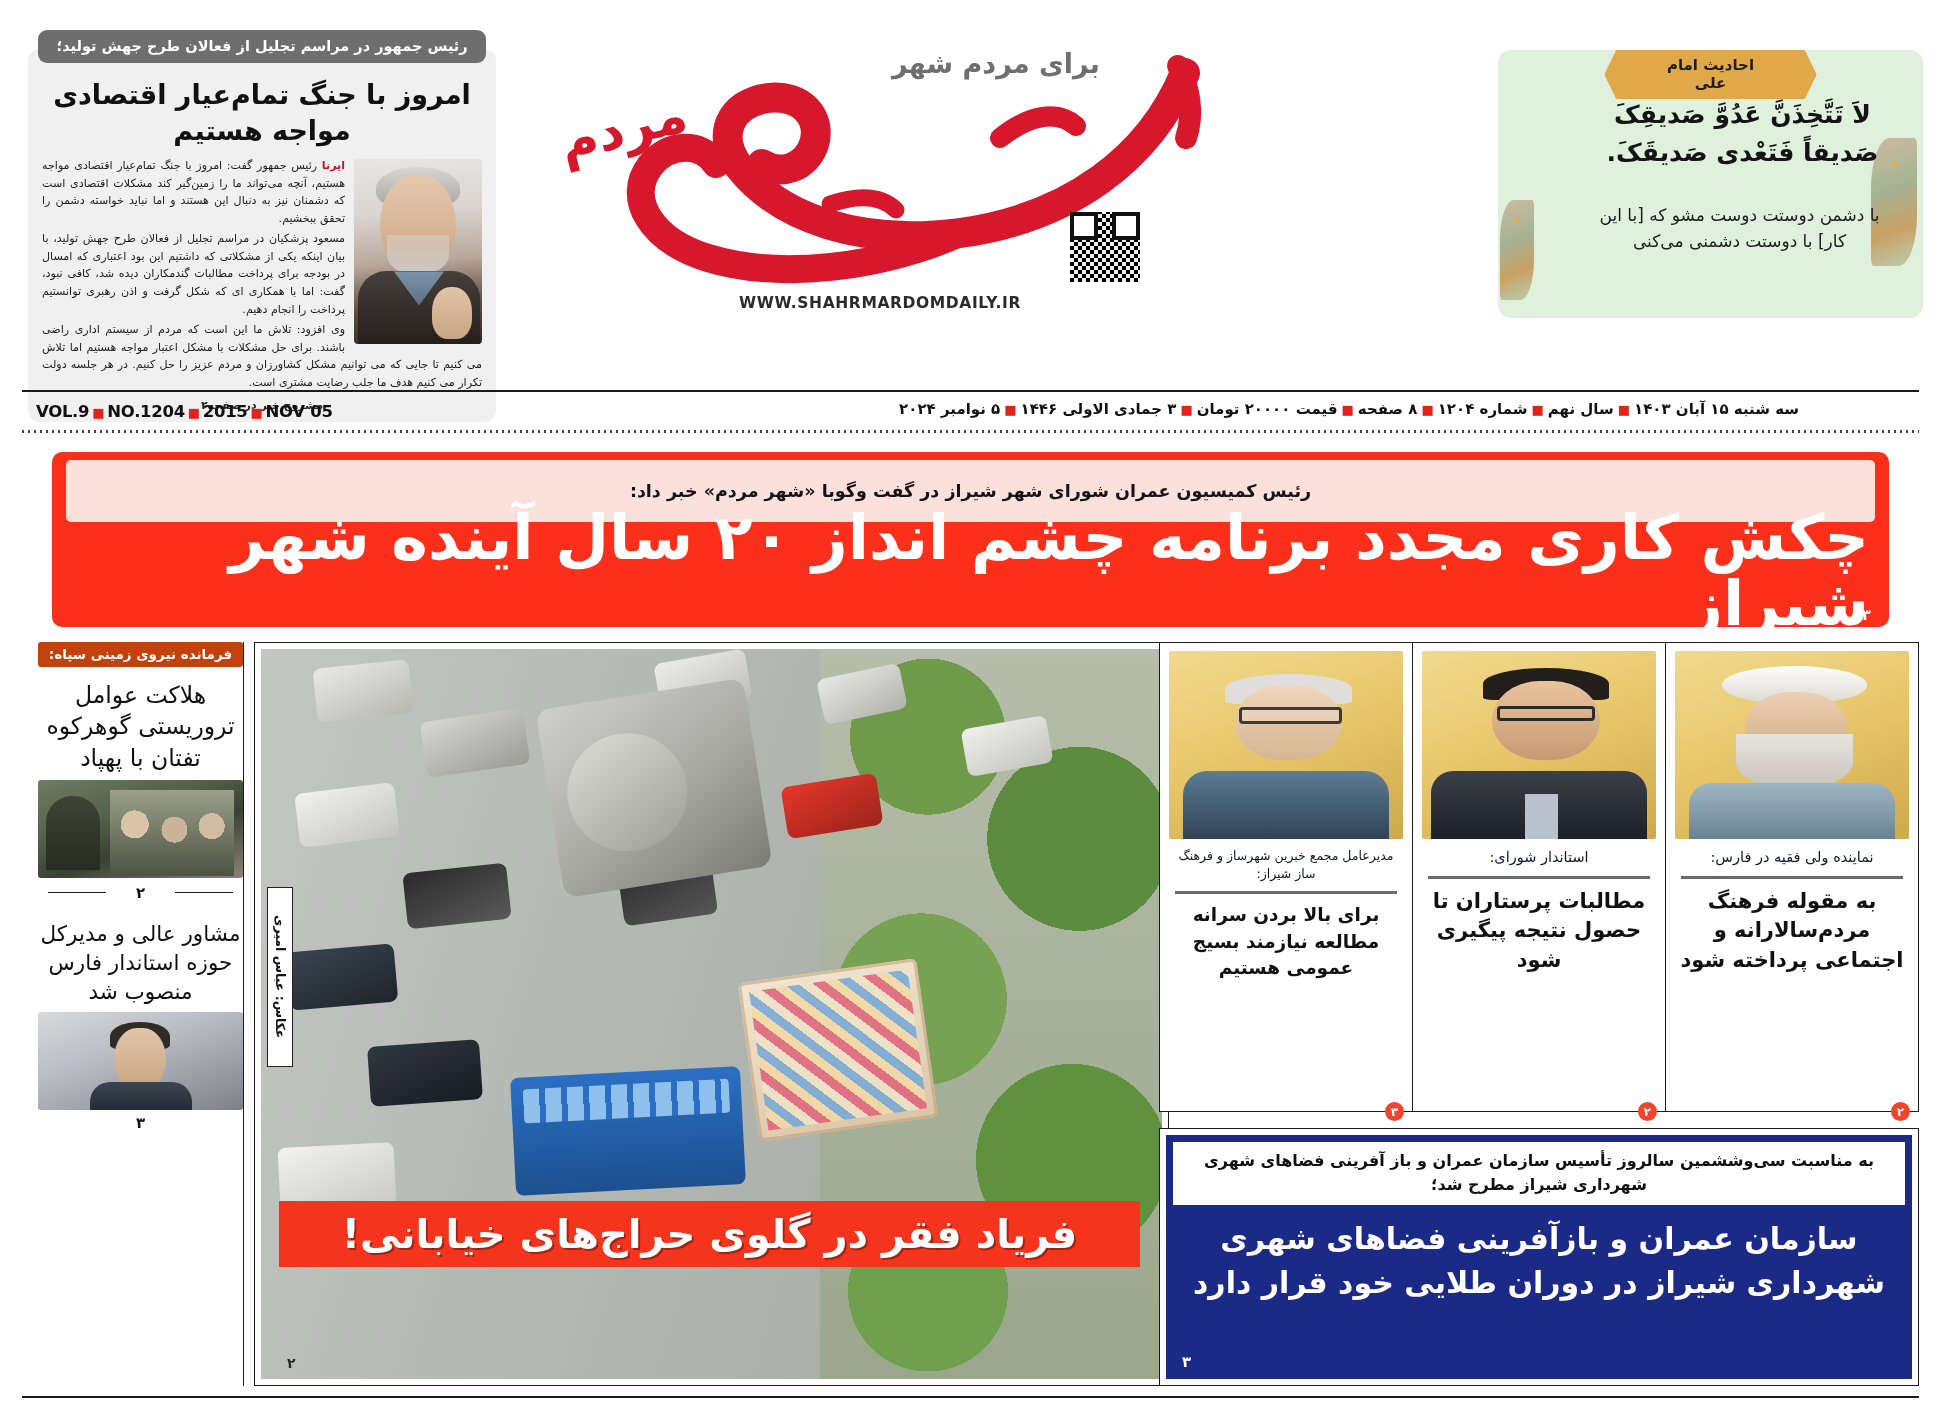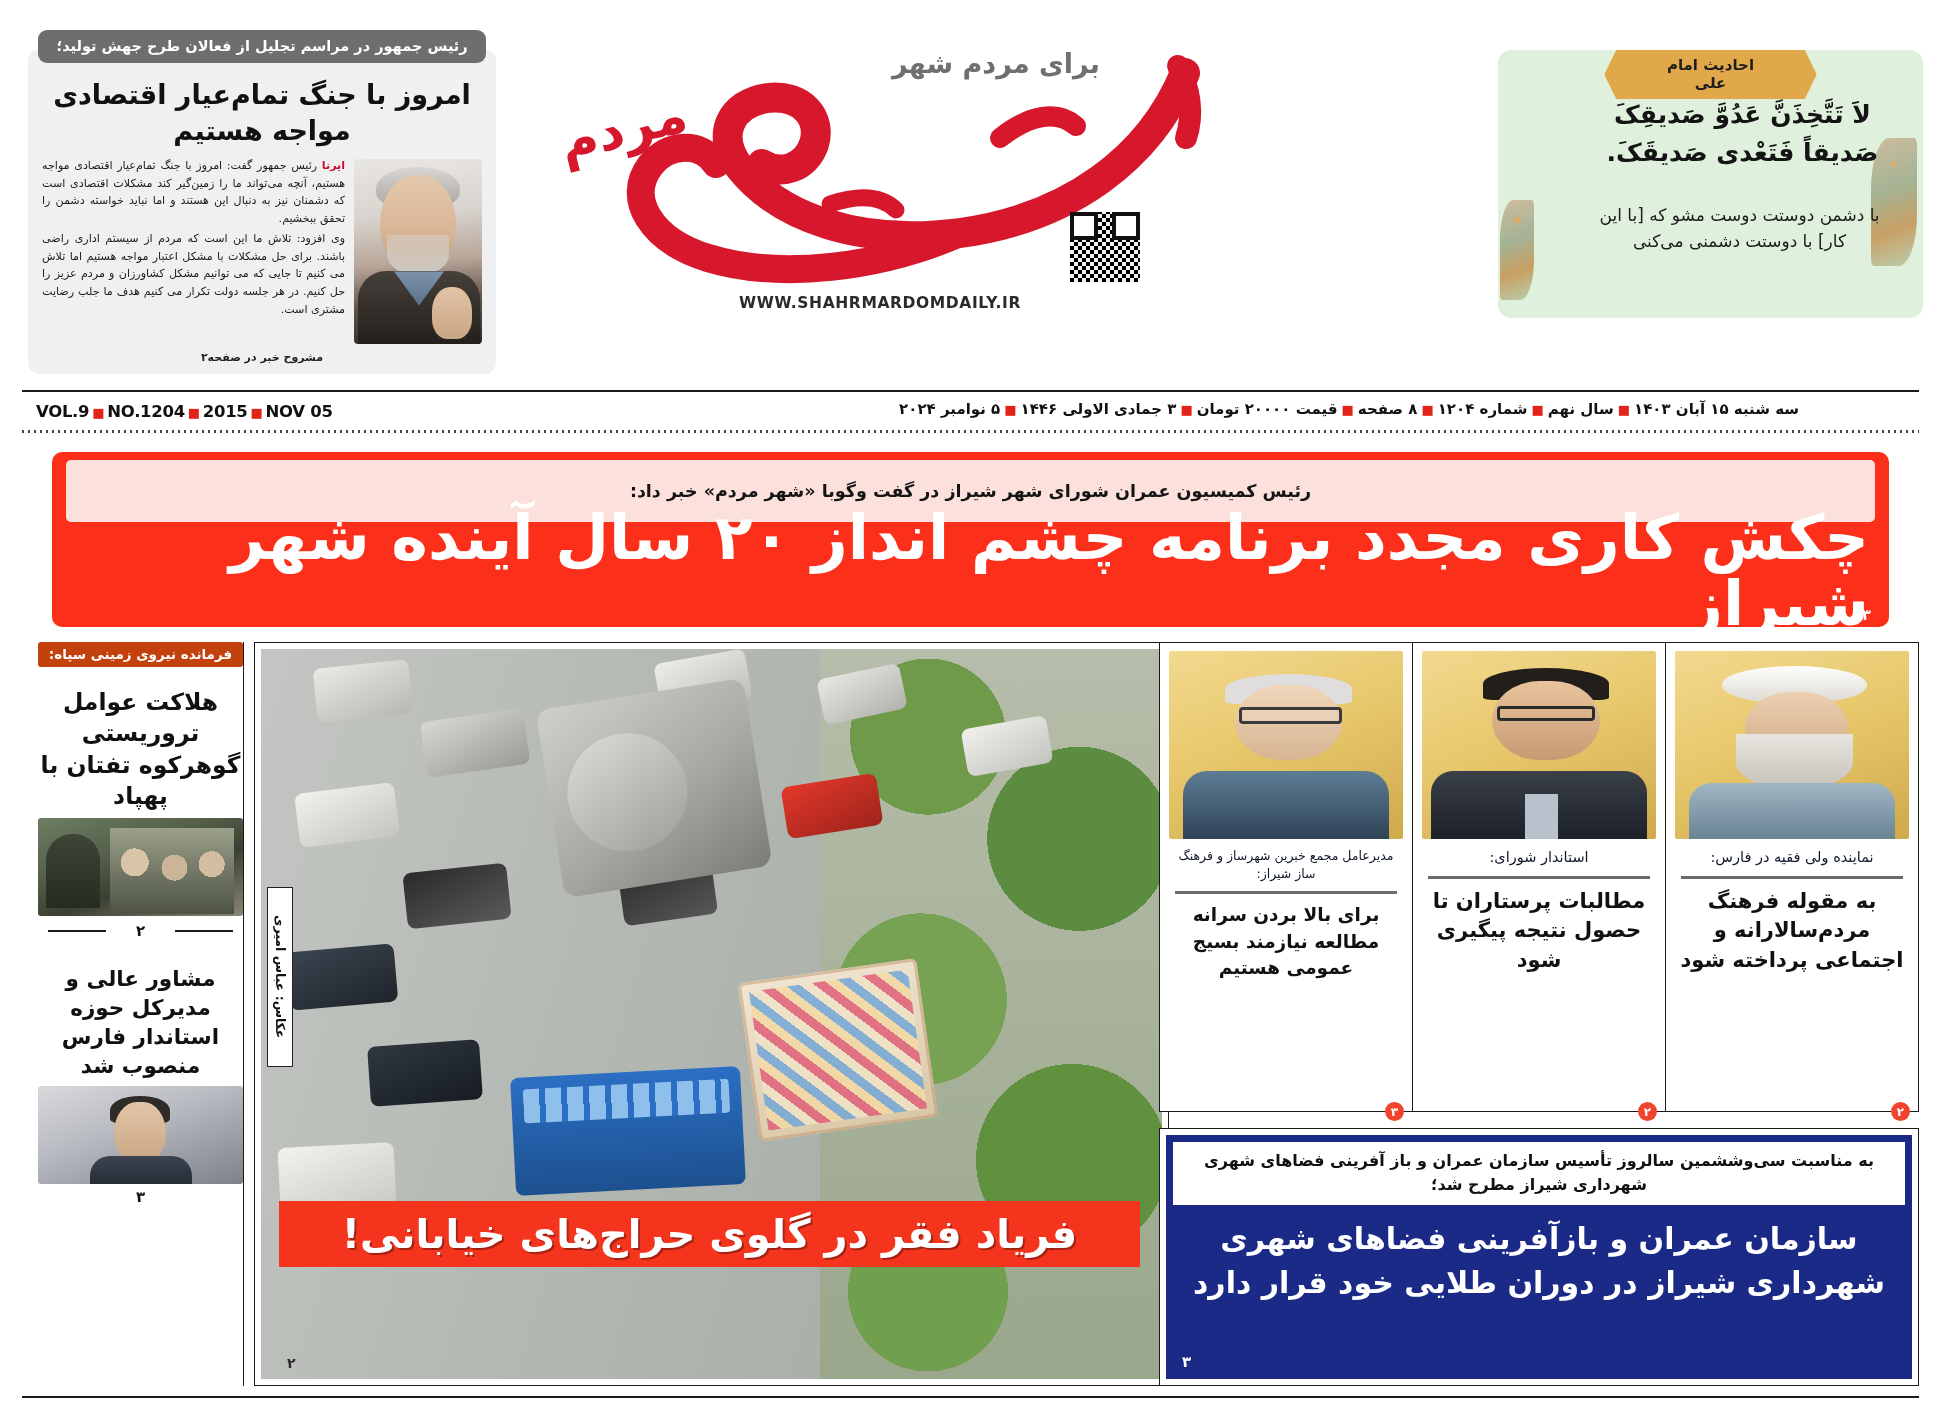--- a/index.html
+++ b/index.html
@@ -175,22 +175,22 @@
     position:absolute; left:0; top:0; width:222px; height:744px;
     border-right:1.5px solid #1a1a1a;
   }
   .sb-card { width:205px; margin:0 0 0 0; }
   .sb-kicker {
     background:#c2410c; color:#fff; font-size:13.5px; font-weight:bold;
     text-align:center; padding:4px 6px 5px; border-radius:3px;
     line-height:1.2; letter-spacing:-.3px;
   }
   .sb-title {
-    font-size:23.5px; font-weight:bold; color:#111; text-align:center;
-    line-height:1.33; padding:20px 2px 6px; letter-spacing:-.5px;
+    font-size:23.5px; font-weight:normal; color:#111; text-align:center;
+    line-height:1.33; padding:13px 2px 6px; letter-spacing:-.5px;
   }
   .sb-title.small { font-size:21.5px; line-height:1.35; }
   .sb-photo { width:205px; height:98px; border-radius:3px; overflow:hidden; position:relative; }
   .sb-photo.p1 { background:linear-gradient(160deg,#6f7d64 0%,#55614b 35%,#3a4132 60%,#8a8574 100%); }
   .sb-photo.p1::before{
     content:""; position:absolute; left:8px; top:16px; width:54px; height:74px;
     border-radius:26px 26px 0 0; background:linear-gradient(180deg,#3e4436,#272b21);
   }
   .sb-photo.p1::after{
     content:""; position:absolute; left:72px; top:10px; width:124px; height:86px;
@@ -387,20 +387,21 @@
             <div class="hair"></div>
             <div class="face"></div>
             <div class="beard"></div>
             <div class="body"></div>
             <div class="collar"></div>
             <div class="hand"></div>
           </div>
           <div class="lead-text">
             <p><span class="agency">ایرنا</span>
                <span>رئیس جمهور گفت: امروز با جنگ تمام‌عیار اقتصادی مواجه هستیم، آنچه می‌تواند ما را زمین‌گیر کند مشکلات اقتصادی است که دشمنان نیز به دنبال این هستند و اما نباید خواسته دشمن را تحقق ببخشیم.</span></p>
+            <p>مسعود پزشکیان در مراسم تجلیل از فعالان طرح جهش تولید، با بیان اینکه یکی از مشکلاتی که داشتیم این بود اعتباری که امسال در بودجه برای پرداخت مطالبات گندمکاران دیده شد، کافی نبود، گفت: اما با همکاری ای که شکل گرفت و اذن رهبری توانستیم پرداخت را انجام دهیم.</p>
             <p>وی افزود: تلاش ما این است که مردم از سیستم اداری راضی باشند. برای حل مشکلات با مشکل اعتبار مواجه هستیم اما تلاش می کنیم تا جایی که می توانیم مشکل کشاورزان و مردم عزیز را حل کنیم. در هر جلسه دولت تکرار می کنیم هدف ما جلب رضایت مشتری است.</p>
           </div>
           <div class="lead-more">مشروح خبر در صفحه۲</div>
         </div>
       </div>
     </div>
 
     <div class="brand">
       <div class="brand-slogan">برای مردم شهر</div>
       <svg class="brand-logo" viewBox="0 0 700 300">

